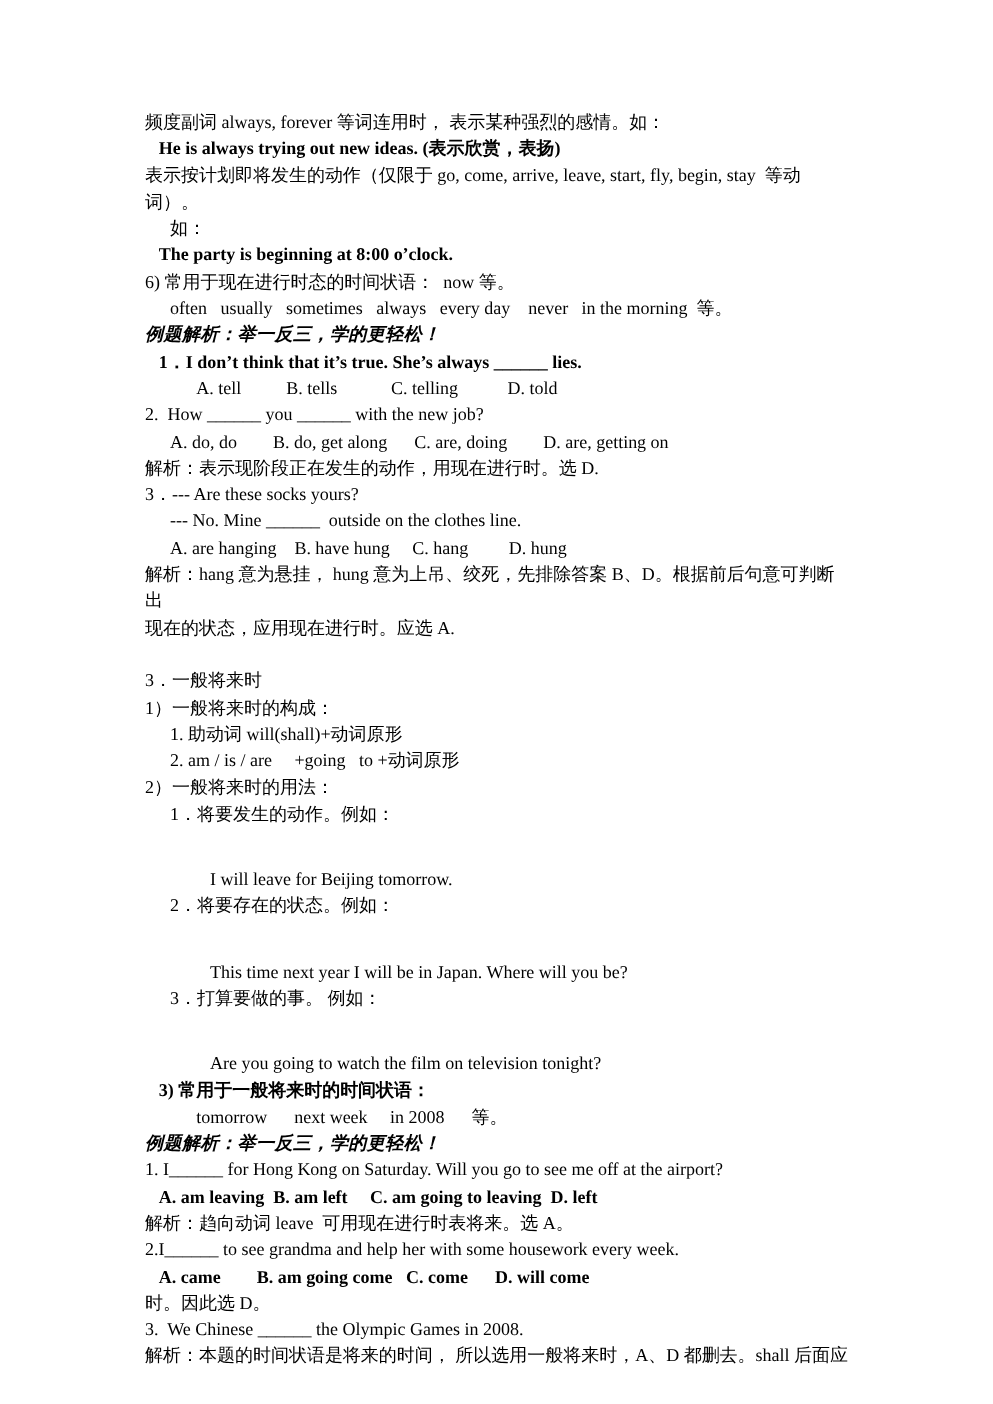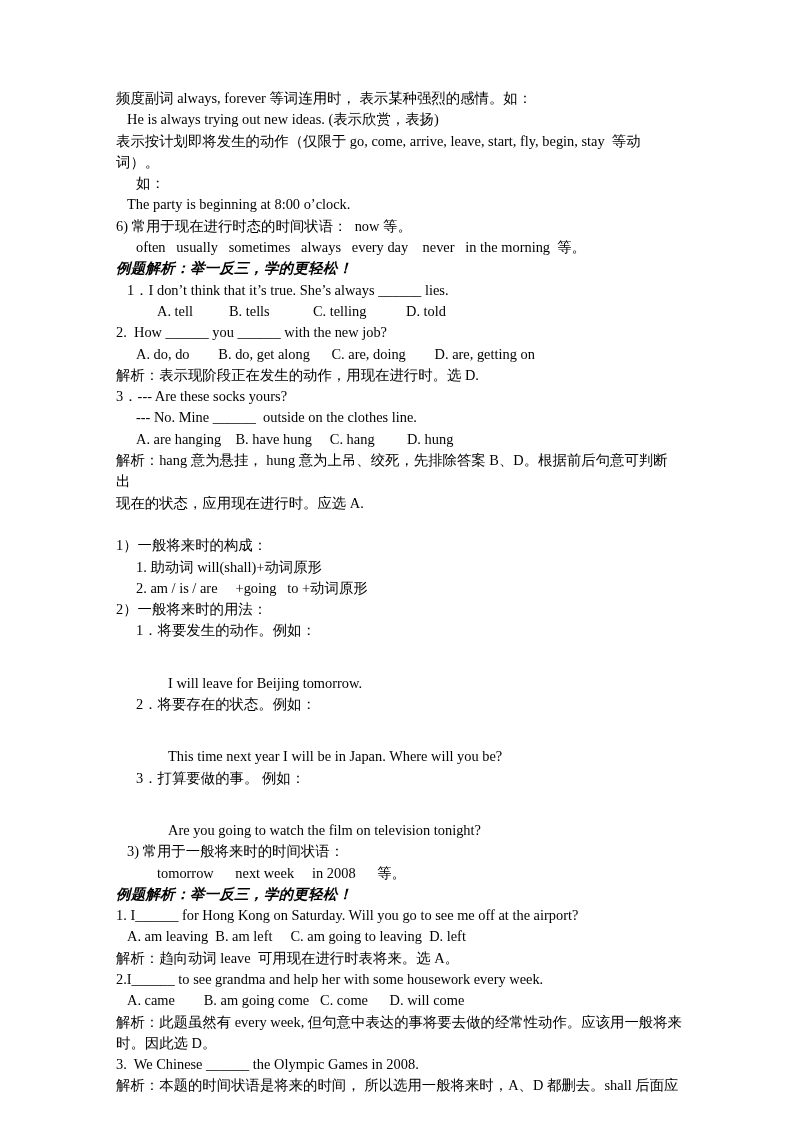--- a/index.html
+++ b/index.html
@@ -27,21 +27,21 @@
     line-height: 21.3px;
   }
   .ln {
     white-space: pre-wrap;
     margin: 0;
     padding: 0;
     min-height: 21.3px;
   }
   
   .i0  { margin-left: 0px; }
-  .i1  { margin-left: 11px; }
+  .i1  { margin-left: 11px; font-weight: bold; }
   .i2  { margin-left: 20px; }
   .i3  { margin-left: 20px; }
   .i4  { margin-left: 41px; font-family: Liberation Serif, serif; }
   .i5  { margin-left: 52px; margin-top: 31px; }
 
   .heading {
     font-weight: bold;
     font-style: italic;
     letter-spacing: 0.4px;
   }
@@ -66,36 +66,36 @@
       <div class="ln i4">A. tell          B. tells            C. telling           D. told</div>
       <div class="ln i0">2.  How ______ you ______ with the new job?</div>
       <div class="ln i3">A. do, do        B. do, get along      C. are, doing        D. are, getting on</div>
       <div class="ln i0">解析：表示现阶段正在发生的动作，用现在进行时。选 D.</div>
       <div class="ln i0">3．--- Are these socks yours?</div>
       <div class="ln i2">--- No. Mine ______  outside on the clothes line.</div>
       <div class="ln i3">A. are hanging    B. have hung     C. hang         D. hung</div>
       <div class="ln i0">解析：hang 意为悬挂， hung 意为上吊、绞死，先排除答案 B、D。根据前后句意可判断出</div>
       <div class="ln i0">现在的状态，应用现在进行时。应选 A.</div>
       <div class="ln i0 blank"></div>
+      <div class="ln i0">3．一般将来时</div>
       <div class="ln i0">1）一般将来时的构成：</div>
       <div class="ln i3">1. 助动词 will(shall)+动词原形</div>
       <div class="ln i3">2. am / is / are     +going   to +动词原形</div>
       <div class="ln i0">2）一般将来时的用法：</div>
       <div class="ln i3">1．将要发生的动作。例如：</div>
       <div class="ln i5">I will leave for Beijing tomorrow.</div>
       <div class="ln i3">2．将要存在的状态。例如：</div>
       <div class="ln i5">This time next year I will be in Japan. Where will you be?</div>
       <div class="ln i3">3．打算要做的事。 例如：</div>
       <div class="ln i5">Are you going to watch the film on television tonight?</div>
       <div class="ln i1">3) 常用于一般将来时的时间状语：</div>
       <div class="ln i4">tomorrow      next week     in 2008      等。</div>
       <div class="ln i0 heading">例题解析：举一反三，学的更轻松！</div>
       <div class="ln i0">1. I______ for Hong Kong on Saturday. Will you go to see me off at the airport?</div>
       <div class="ln i1">A. am leaving  B. am left     C. am going to leaving  D. left</div>
       <div class="ln i0">解析：趋向动词 leave  可用现在进行时表将来。选 A。</div>
       <div class="ln i0">2.I______ to see grandma and help her with some housework every week.</div>
       <div class="ln i1">A. came        B. am going come   C. come      D. will come</div>
-      <div class="ln i0">解析：此题虽然有 every week, 但句意中表达的事将要去做的经常性动作。应该用一般将来</div>
       <div class="ln i0">时。因此选 D。</div>
       <div class="ln i0">3.  We Chinese ______ the Olympic Games in 2008.</div>
       <div class="ln i0">解析：本题的时间状语是将来的时间， 所以选用一般将来时，A、D 都删去。shall 后面应</div>
     </div>
 </div>
 
 </body></html>

